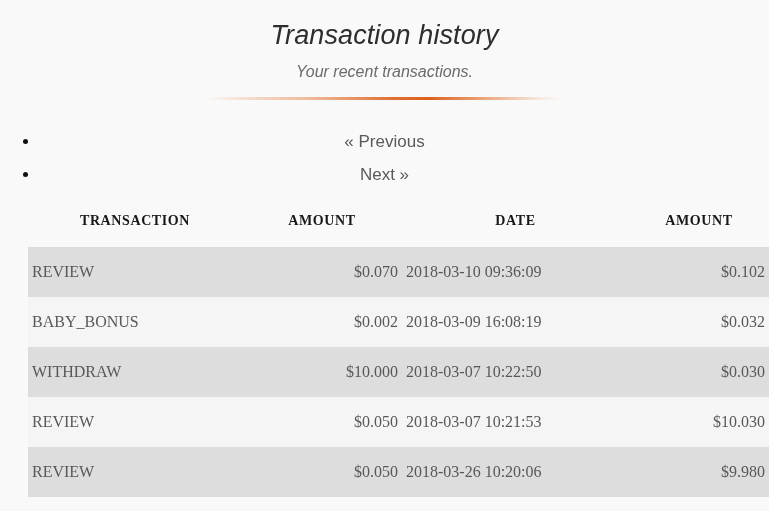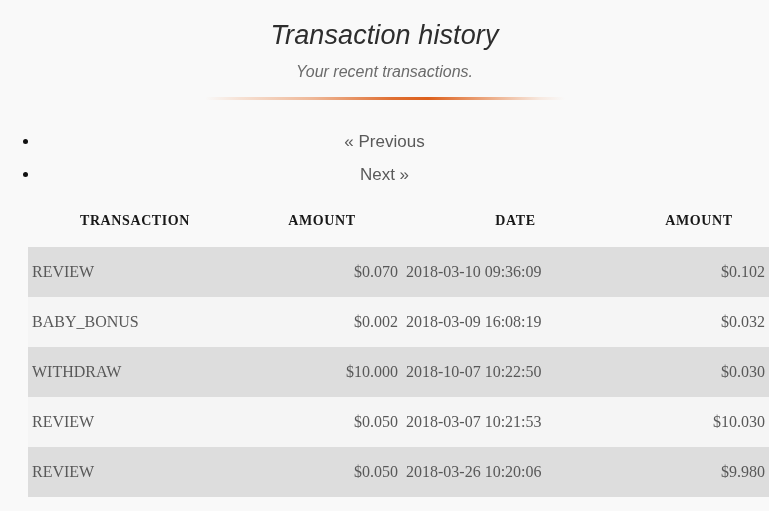--- a/index.html
+++ b/index.html
@@ -179,21 +179,21 @@
       </tr>
       <tr>
         <td class="cell-transaction">BABY_BONUS</td>
         <td class="cell-amount">$0.002</td>
         <td class="cell-date">2018-03-09 16:08:19</td>
         <td class="cell-balance">$0.032</td>
       </tr>
       <tr>
         <td class="cell-transaction">WITHDRAW</td>
         <td class="cell-amount">$10.000</td>
-        <td class="cell-date">2018-10-07 10:22:50</td>
+        <td class="cell-date">2018-03-07 10:22:50</td>
         <td class="cell-balance">$0.030</td>
       </tr>
       <tr>
         <td class="cell-transaction">REVIEW</td>
         <td class="cell-amount">$0.050</td>
         <td class="cell-date">2018-03-07 10:21:53</td>
         <td class="cell-balance">$10.030</td>
       </tr>
       <tr>
         <td class="cell-transaction">REVIEW</td>

